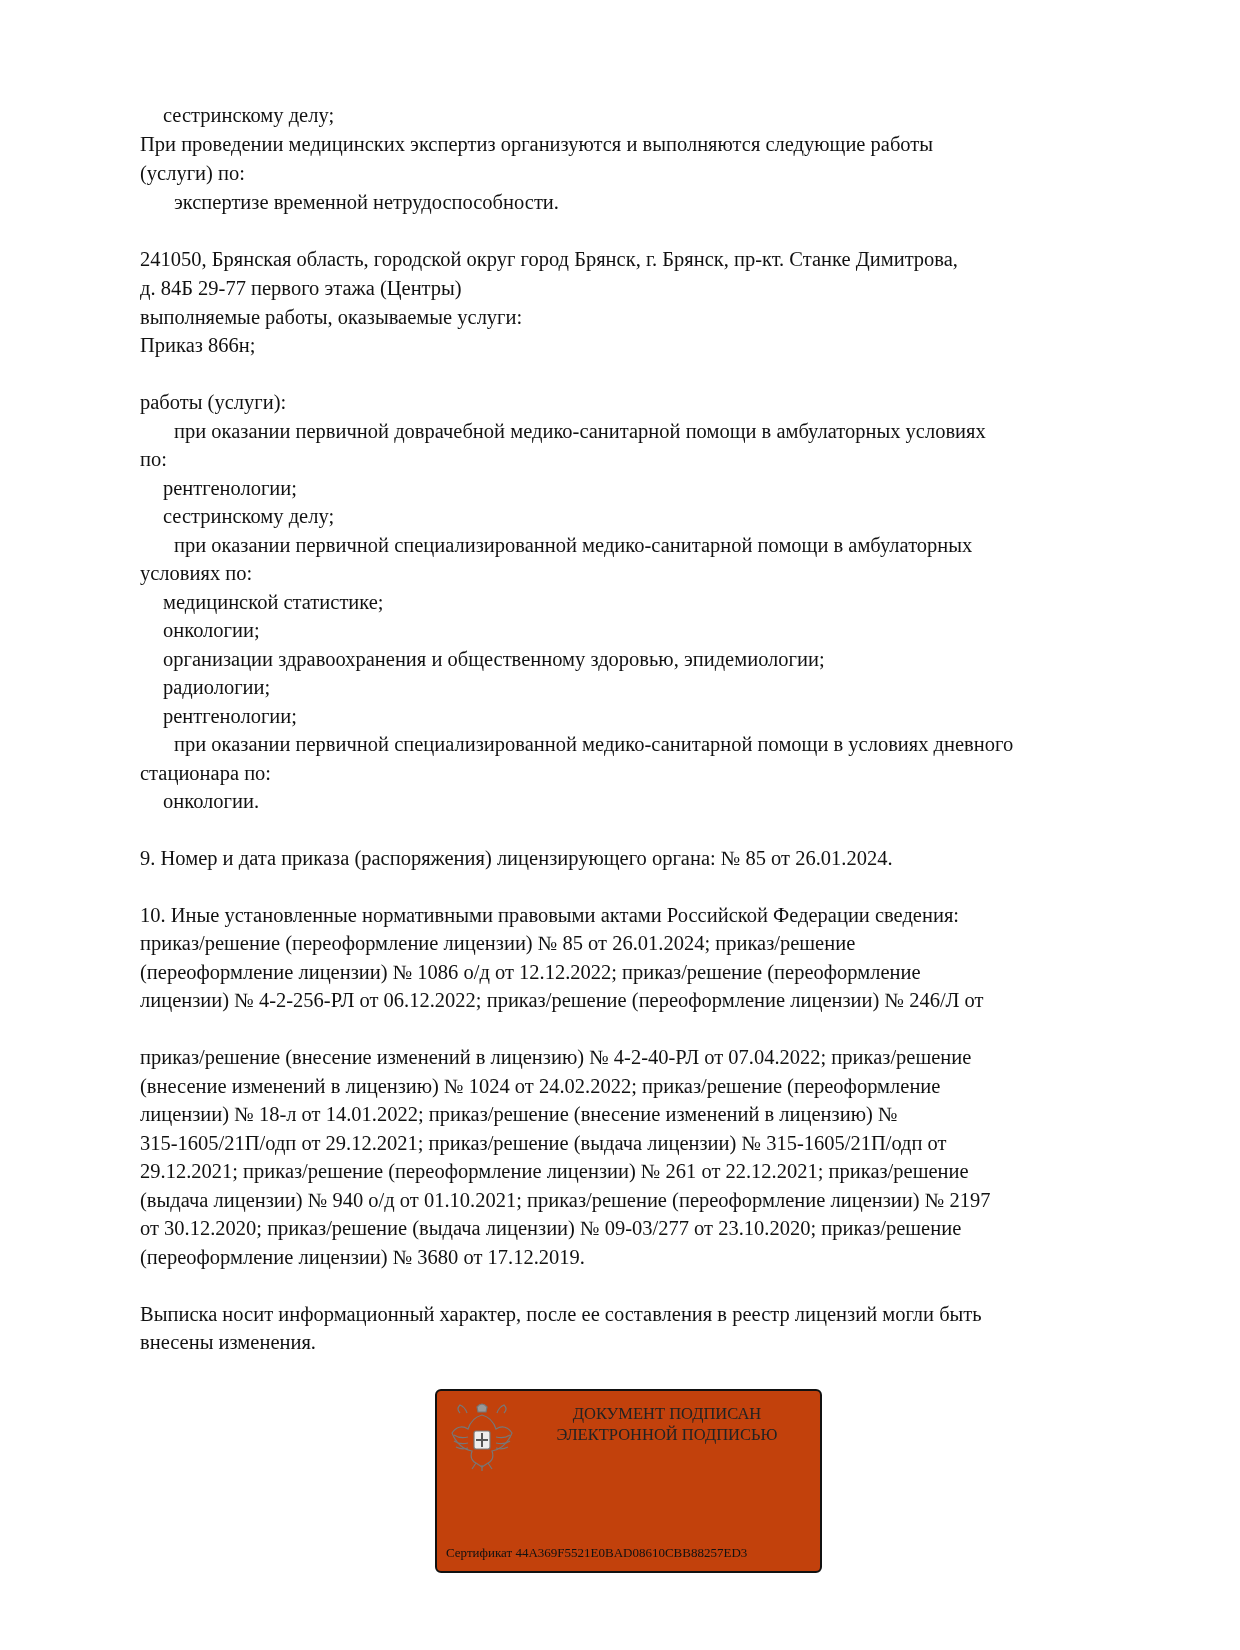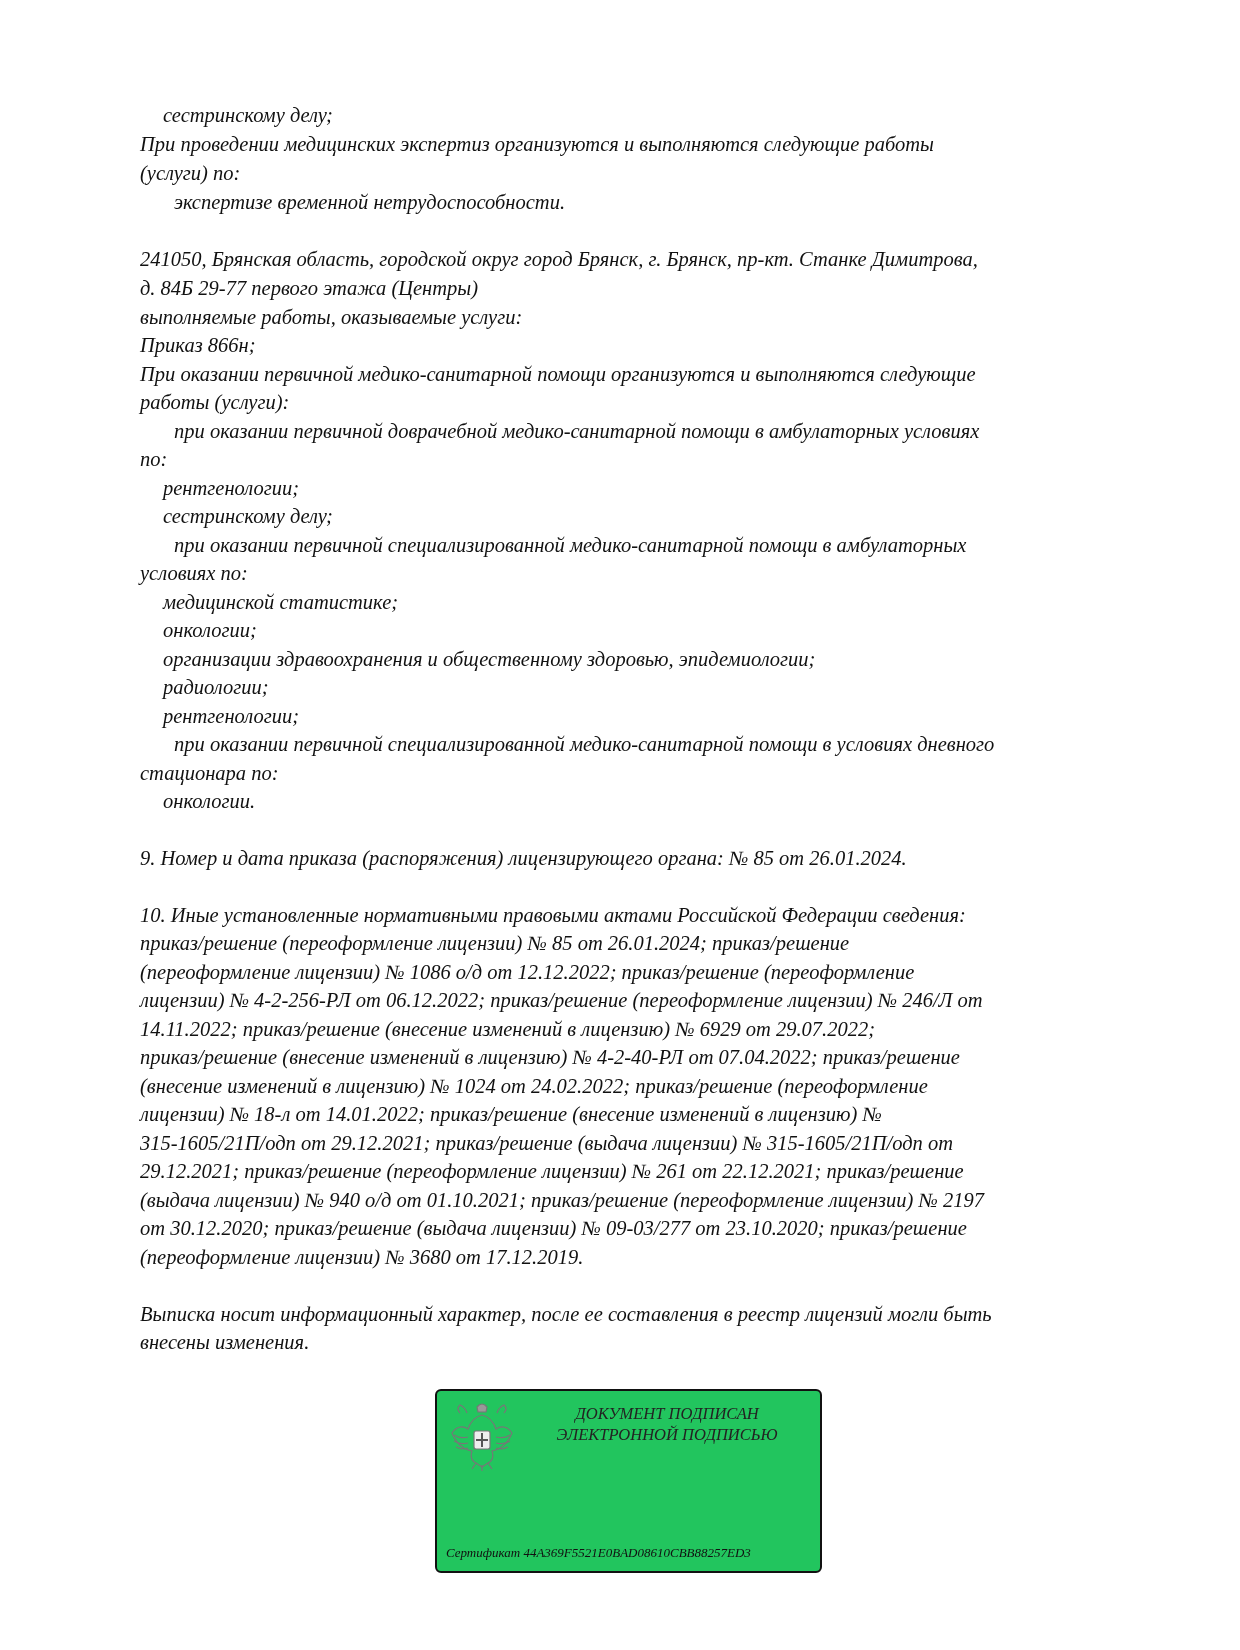--- a/index.html
+++ b/index.html
@@ -1,40 +1,39 @@
 <!DOCTYPE html>
 <html><head>
 <meta charset="utf-8">
 <style>
   html, body { margin: 0; padding: 0; background: #ffffff; }
   body { width: 1240px; height: 1650px; position: relative; overflow: hidden; color: #111; }
-  .page { position: absolute; left: 0; top: 0; width: 1240px; height: 1650px; background: #fff; font-style: italic; }
+  .page { position: absolute; left: 0; top: 0; width: 1240px; height: 1650px; background: #fff; }
   .line { position: absolute; left: 140px; font-family: "Liberation Serif", "DejaVu Serif", serif; font-size: 20.5px; line-height: 29px; white-space: nowrap; color: #111; }
   .i1 { left: 150px; margin-left: 24px; }
   .i2 { left: 163px; }
-  .stamp { position: absolute; left: 435px; top: 1389px; width: 387px; height: 184px; border: 2.5px solid #111; border-radius: 6px; box-sizing: border-box; overflow: hidden; background: #22c55e; padding-left: 44px; }
+  .stamp { position: absolute; left: 435px; top: 1389px; width: 387px; height: 184px; border: 2.5px solid #111; border-radius: 6px; box-sizing: border-box; overflow: hidden; background: #c2410c; padding-left: 44px; }
   .stamp .emblem { position: absolute; left: 13px; top: 8px; width: 64px; height: 74px; }
   .stamp .title { position: absolute; left: 95px; top: 12px; width: 270px; text-align: center; font-family: "Liberation Serif", serif; font-size: 16.5px; line-height: 21px; color: #222; }
   .stamp .meta { position: absolute; left: 9px; font-family: "Liberation Serif", serif; font-size: 13px; line-height: 18px; white-space: nowrap; color: #111; margin-top: 46px; }
   .stamp .meta b { font-weight: bold; }
 </style>
 </head>
 <body>
 
 <div class="page">
   <div class="line i2" style="top:101px">сестринскому делу;</div>
   <div class="line" style="top:130px">При проведении медицинских экспертиз организуются и выполняются следующие работы</div>
   <div class="line" style="top:159px">(услуги) по:</div>
   <div class="line i1" style="top:188px">экспертизе временной нетрудоспособности.</div>
 
   <div class="line" style="top:245px">241050, Брянская область, городской округ город Брянск, г. Брянск, пр-кт. Станке Димитрова,</div>
   <div class="line" style="top:274px">д. 84Б 29-77 первого этажа (Центры)</div>
   <div class="line" style="top:303px">выполняемые работы, оказываемые услуги:</div>
   <div class="line" style="top:331px">Приказ 866н;</div>
-  <div class="line" style="top:360px">При оказании первичной медико-санитарной помощи организуются и выполняются следующие</div>
   <div class="line" style="top:388px">работы (услуги):</div>
   <div class="line i1" style="top:417px">при оказании первичной доврачебной медико-санитарной помощи в амбулаторных условиях</div>
   <div class="line" style="top:445px">по:</div>
   <div class="line i2" style="top:474px">рентгенологии;</div>
   <div class="line i2" style="top:502px">сестринскому делу;</div>
   <div class="line i1" style="top:531px">при оказании первичной специализированной медико-санитарной помощи в амбулаторных</div>
   <div class="line" style="top:559px">условиях по:</div>
   <div class="line i2" style="top:588px">медицинской статистике;</div>
   <div class="line i2" style="top:616px">онкологии;</div>
   <div class="line i2" style="top:645px">организации здравоохранения и общественному здоровью, эпидемиологии;</div>
@@ -43,21 +42,20 @@
   <div class="line i1" style="top:730px">при оказании первичной специализированной медико-санитарной помощи в условиях дневного</div>
   <div class="line" style="top:759px">стационара по:</div>
   <div class="line i2" style="top:787px">онкологии.</div>
 
   <div class="line" style="top:844px">9. Номер и дата приказа (распоряжения) лицензирующего органа: № 85 от 26.01.2024.</div>
 
   <div class="line" style="top:901px">10. Иные установленные нормативными правовыми актами Российской Федерации сведения:</div>
   <div class="line" style="top:929px">приказ/решение (переоформление лицензии) № 85 от 26.01.2024; приказ/решение</div>
   <div class="line" style="top:958px">(переоформление лицензии) № 1086 о/д от 12.12.2022; приказ/решение (переоформление</div>
   <div class="line" style="top:986px">лицензии) № 4-2-256-РЛ от 06.12.2022; приказ/решение (переоформление лицензии) № 246/Л от</div>
-  <div class="line" style="top:1015px">14.11.2022; приказ/решение (внесение изменений в лицензию) № 6929 от 29.07.2022;</div>
   <div class="line" style="top:1043px">приказ/решение (внесение изменений в лицензию) № 4-2-40-РЛ от 07.04.2022; приказ/решение</div>
   <div class="line" style="top:1072px">(внесение изменений в лицензию) № 1024 от 24.02.2022; приказ/решение (переоформление</div>
   <div class="line" style="top:1100px">лицензии) № 18-л от 14.01.2022; приказ/решение (внесение изменений в лицензию) №</div>
   <div class="line" style="top:1129px">315-1605/21П/одп от 29.12.2021; приказ/решение (выдача лицензии) № 315-1605/21П/одп от</div>
   <div class="line" style="top:1157px">29.12.2021; приказ/решение (переоформление лицензии) № 261 от 22.12.2021; приказ/решение</div>
   <div class="line" style="top:1186px">(выдача лицензии) № 940 о/д от 01.10.2021; приказ/решение (переоформление лицензии) № 2197</div>
   <div class="line" style="top:1214px">от 30.12.2020; приказ/решение (выдача лицензии) № 09-03/277 от 23.10.2020; приказ/решение</div>
   <div class="line" style="top:1243px">(переоформление лицензии) № 3680 от 17.12.2019.</div>
 
   <div class="line" style="top:1300px">Выписка носит информационный характер, после ее составления в реестр лицензий могли быть</div>

